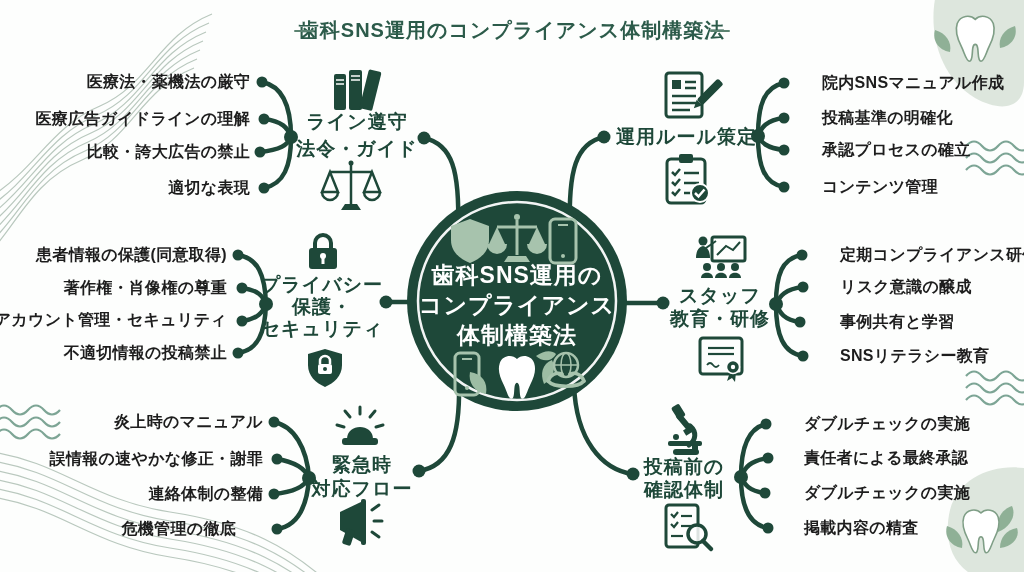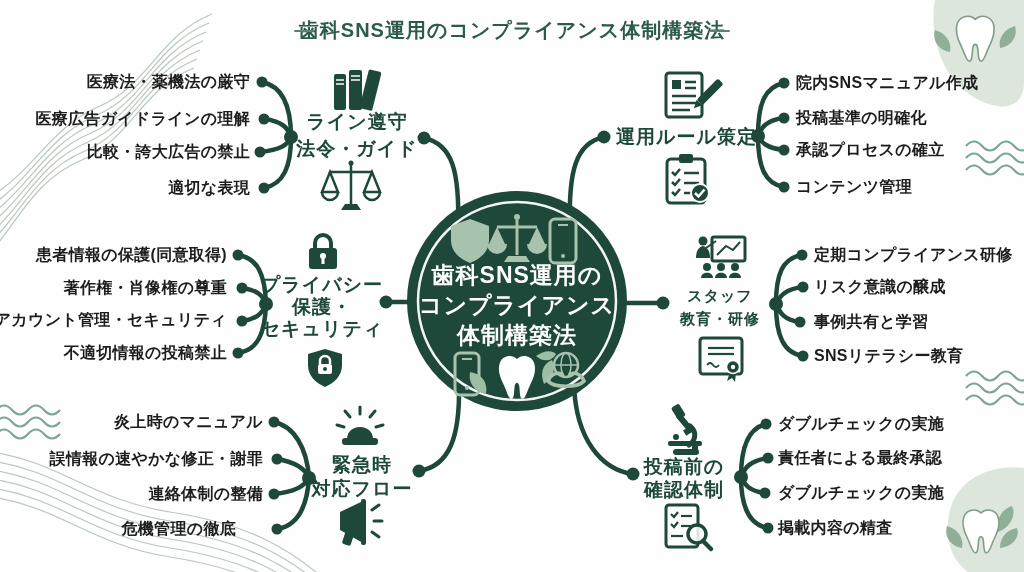--- a/index.html
+++ b/index.html
@@ -17,21 +17,21 @@
     position:absolute;left:407px;top:260px;width:220px;text-align:center;
     color:#ffffff;font-size:23px;font-weight:800;line-height:30px;letter-spacing:1px;white-space:nowrap;
   }
   .center-text span{display:block;}
   .branch-label{
     position:absolute;font-weight:800;color:#1e4839;text-align:center;white-space:nowrap;letter-spacing:1px;
   }
   .branch-label span{display:block;}
   .item{
     position:absolute;font-size:16px;font-weight:700;color:#1d1d1d;
-    line-height:22px;white-space:nowrap;letter-spacing:0.3px;
+    line-height:22px;white-space:nowrap;letter-spacing:0.3px;margin-left:26px;
   }
   .item.left{text-align:right;}
 </style>
 </head>
 <body>
 
 <div class="canvas">
 
   <svg class="art" viewBox="0 0 1024 572" aria-hidden="true">
     <defs>
@@ -368,21 +368,21 @@
     <span>保護・</span>
     <span>セキュリティ</span>
   </div>
   <div class="branch-label" style="left:303px;top:453px;width:118px;font-size:19px;line-height:24px;">
     <span>緊急時</span>
     <span>対応フロー</span>
   </div>
   <div class="branch-label" style="left:616px;top:125px;width:140px;font-size:19px;line-height:24px;">
     <span>運用ルール策定</span>
   </div>
-  <div class="branch-label" style="left:662px;top:284px;width:116px;font-size:15px;line-height:23px;">
+  <div class="branch-label" style="left:662px;top:284px;width:116px;font-size:19px;line-height:23px;">
     <span>スタッフ</span>
     <span>教育・研修</span>
   </div>
   <div class="branch-label" style="left:634px;top:455px;width:100px;font-size:19px;line-height:23px;">
     <span>投稿前の</span>
     <span>確認体制</span>
   </div>
 
   <div class="item left" style="right:774px;top:71px;">医療法・薬機法の厳守</div>
   <div class="item left" style="right:774px;top:108px;">医療広告ガイドラインの理解</div>

